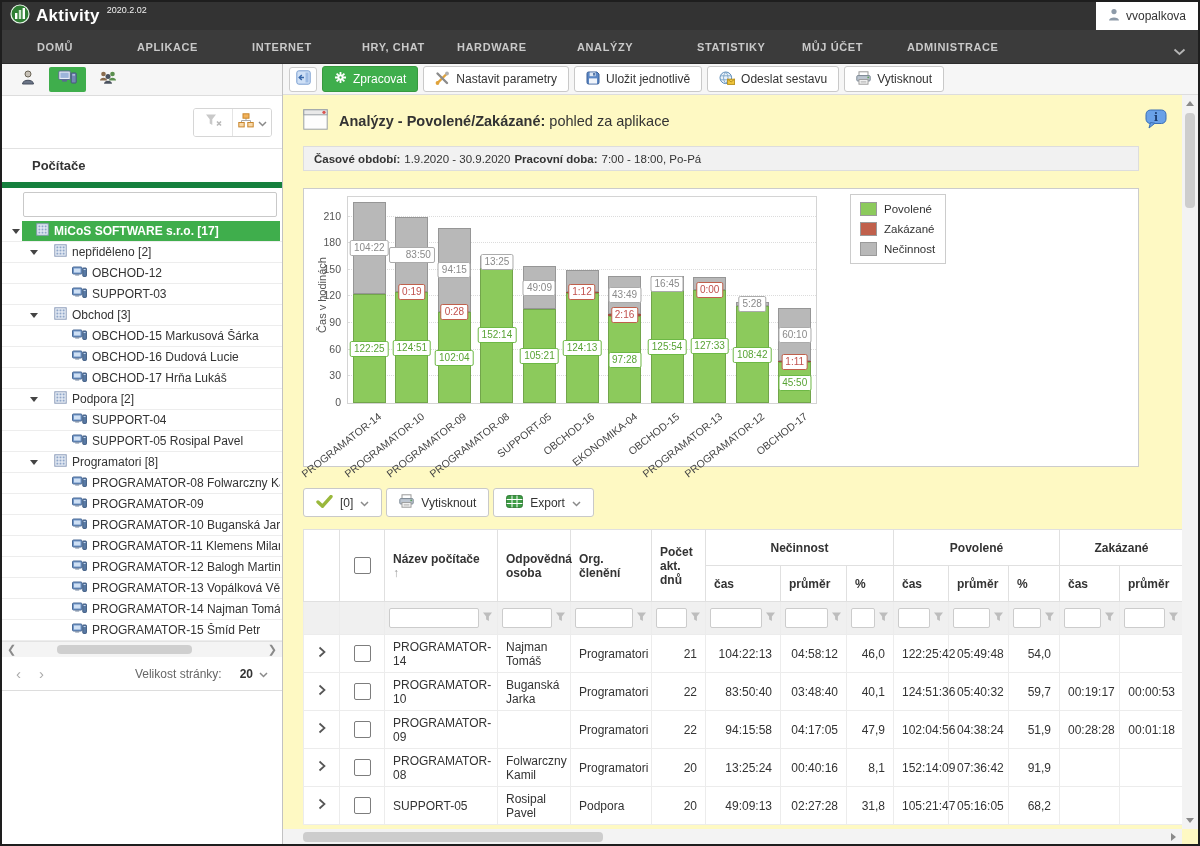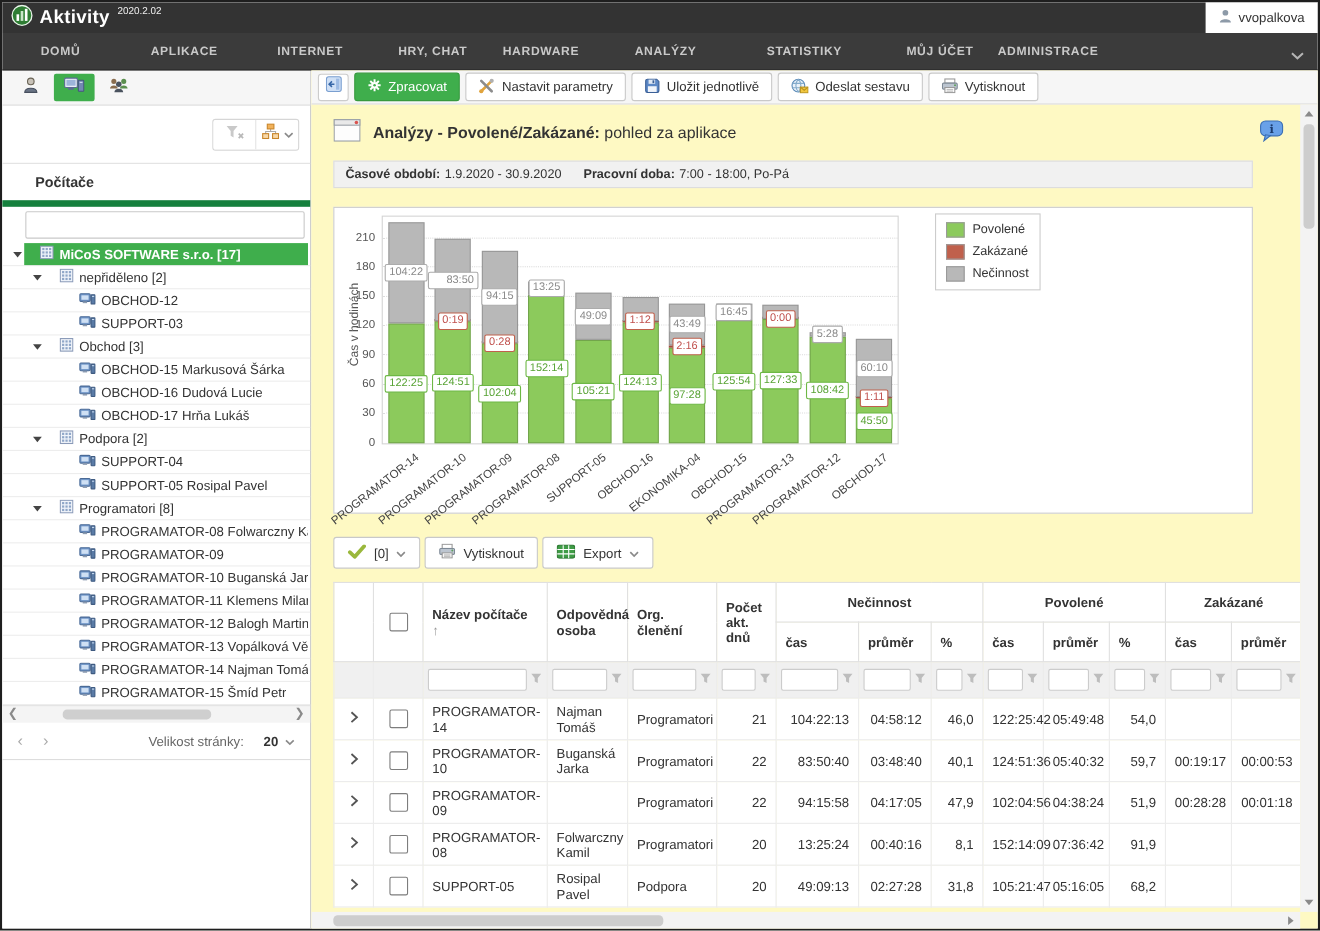--- a/index.html
+++ b/index.html
@@ -109,21 +109,21 @@
 
   <div class="nav" id="nav">
 
   <div class="nav-item" style="width: 100px; margin-left: 35px; flex: 0 0 auto;">DOMŮ</div>
       <div class="nav-item" style="width: 115px; flex: 0 0 auto;">APLIKACE</div>
       <div class="nav-item" style="width: 110px; flex: 0 0 auto;">INTERNET</div>
       <div class="nav-item" style="width: 95px; flex: 0 0 auto;">HRY, CHAT</div>
       <div class="nav-item" style="width: 120px; flex: 0 0 auto;">HARDWARE</div>
       <div class="nav-item" style="width: 120px; flex: 0 0 auto;">ANALÝZY</div>
       <div class="nav-item" style="width: 105px; flex: 0 0 auto;">STATISTIKY</div>
-      <div class="nav-item" style="width: 105px; flex: 0 0 auto; text-align: center;">MŮJ ÚČET</div>
+      <div class="nav-item" style="width: 105px; flex: 0 0 auto;">MŮJ ÚČET</div>
       <div class="nav-item" style="width: 130px; flex: 0 0 auto;">ADMINISTRACE</div>
       <span class="nav-caret"><svg width="13" height="8" viewBox="0 0 13 8">
           <path d="M1.5 1.5 L6.5 6 L11.5 1.5" stroke="#b5b5b5" stroke-width="1.8" fill="none"></path>
         </svg></span>
     </div>
 
   <div class="bod">
 
     <div class="sidebar">
       <div class="side-tabs">
@@ -547,21 +547,21 @@
           <span class="page-title"><b>Analýzy - Povolené/Zakázané:</b> <span>pohled za aplikace</span></span>
           <span class="info-bubble"><svg width="23" height="20" viewBox="0 0 23 20">
                 <rect x="1" y="1" width="20" height="13.5" rx="4.5" fill="#69a1e8" stroke="#3a6fb5"></rect>
                 <path d="M5.5 13.5 L4 19 L10 14.2 Z" fill="#69a1e8" stroke="#3a6fb5"></path>
                 <text x="11" y="11.6" font-size="10.5" font-weight="bold" fill="#1c3c6e" text-anchor="middle" font-family="DejaVu Serif, serif">i</text>
               </svg></span>
         </div>
         <div class="period">
           <b>Časové období:</b>
           <span>1.9.2020 - 30.9.2020</span>
-          <b style="margin-left:16px">Pracovní doba:</b>
+          <b style="margin-left:0">Pracovní doba:</b>
           <span>7:00 - 18:00, Po-Pá</span>
         </div>
 
         <div class="chart-panel" id="chartPanel">
           <div class="ylabel">Čas v hodinách</div>
           <div class="plot" id="plot">
               <div class="grid-line" style="bottom: 26.6379px;"></div>
               <div class="grid-line" style="bottom: 53.2759px;"></div>
               <div class="grid-line" style="bottom: 79.9138px;"></div>
               <div class="grid-line" style="bottom: 106.552px;"></div>

